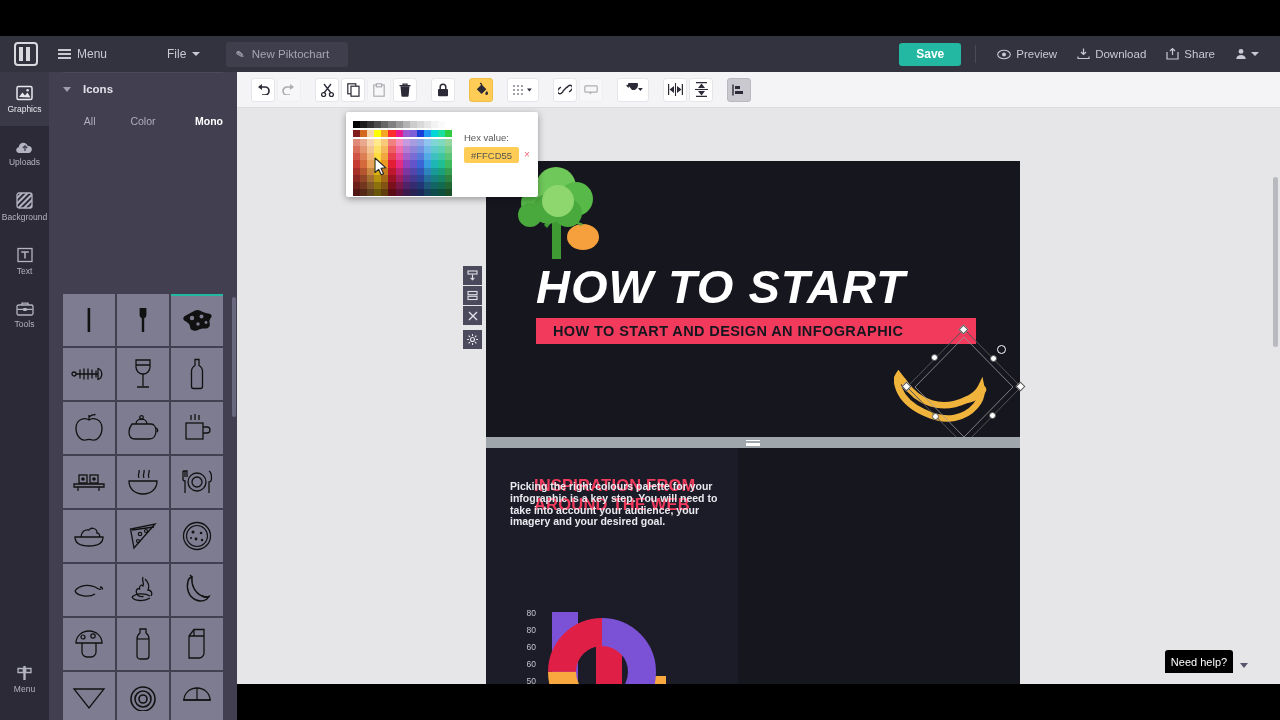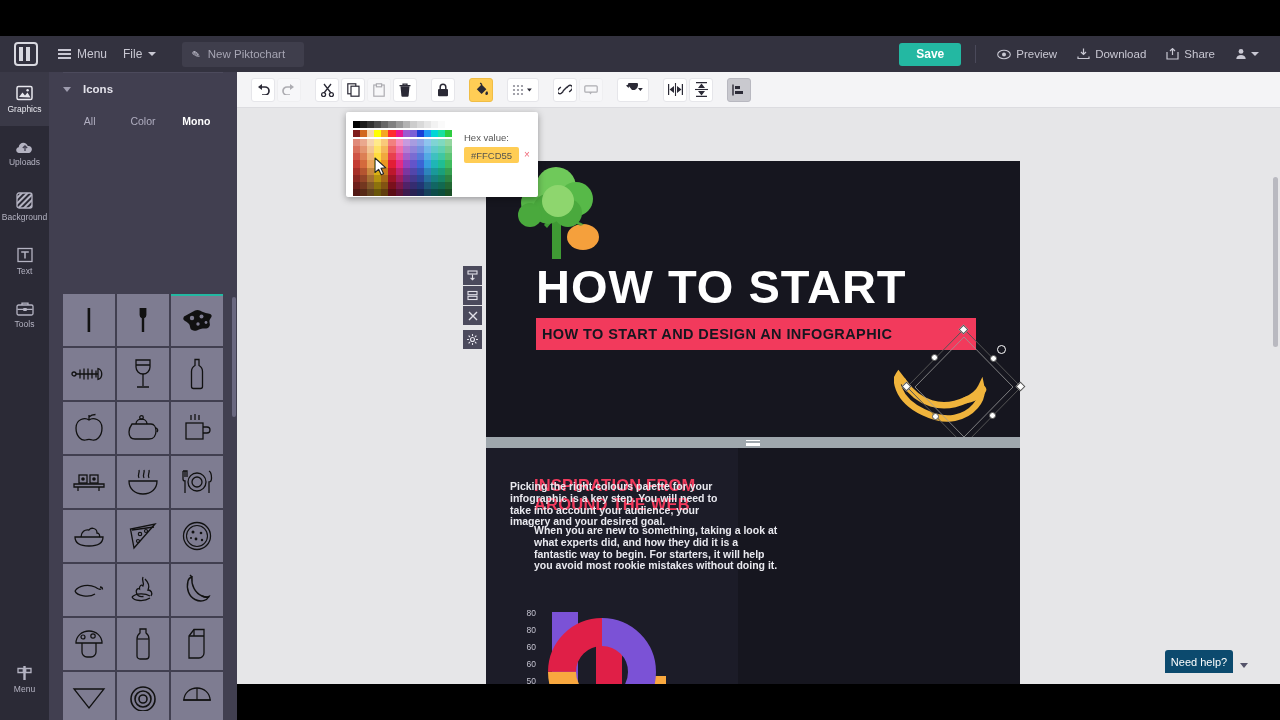--- a/index.html
+++ b/index.html
@@ -29,21 +29,21 @@
   .logo-box::before {
     content: ""; position: absolute; left: 3px; top: 3px;
     width: 14px; height: 14px;
     background:
       linear-gradient(to right, #d9d9e0 4px, transparent 4px) 0 0/7px 7px,
       linear-gradient(to right, #d9d9e0 4px, transparent 4px) 0 7px/7px 7px;
   }
   .hdr-item {
     display: flex; align-items: center; gap: 6px;
     color: #c9c8d3; font-size: 12px; cursor: pointer;
-    padding: 0 8px; height: 36px;
+    padding: 0 8px; height: 36px; margin-left: 44px;
   }
   .hamburger { display:inline-block; width: 13px; height: 10px;
     background: linear-gradient(#c9c8d3 0 2px, transparent 2px 4px,
       #c9c8d3 4px 6px, transparent 6px 8px, #c9c8d3 8px 10px); }
   .caret-dn { width:0;height:0;border-left:4px solid transparent;
     border-right:4px solid transparent;border-top:4px solid #c9c8d3; }
   .title-field {
     margin-left: 18px; height: 25px; width: 120px;
     background: #3f3e4c; border-radius: 3px;
     display: flex; align-items: center; gap: 7px; padding: 0 10px;
@@ -108,21 +108,21 @@
   .search-wrap input::placeholder { color: #8d8d95; }
   .dropdown {
     margin: 9px 14px 0; height: 24px; background: #c9c8d3; border-radius: 3px;
     display:flex; align-items:center; padding: 0 8px;
     color:#3a3947; font-size: 10.5px; cursor: pointer; position: relative;
   }
   .dd-arrows { position:absolute; right:8px; color:#55546a; font-size:9px; line-height:8px; text-align:center;}
   .tabs { display:flex; margin: 10px 14px 0; }
   .tab { flex:1; text-align:center; font-size: 10.5px; color:#b0aec0;
     padding-bottom: 7px; cursor: pointer; }
-  .tab.active { color:#fff; font-weight:bold; }
+  .tab.active { color:#fff; font-weight:bold;text-align:right; }
   .icon-grid {
     position:absolute; left:14px; top:222px; width: 160px;
     display:grid; grid-template-columns: repeat(3, 52px); gap: 2px;
   }
   .icon-cell {
     width: 52px; height: 52px; background:#7e7c91; cursor:pointer;
     display:flex; align-items:center; justify-content:center;
   }
   .icon-cell.selected { box-shadow: inset 0 2px 0 0 #23b8a2; }
   .icon-cell svg { display:block; }
@@ -165,27 +165,27 @@
   .block-1 { top:0; height: 276px; }
   .block-gap { position:absolute; left:0; top:276px; width:534px; height:11px;
     background:#9fa7ad; display:flex; align-items:center; justify-content:center; }
   .gap-grip { width: 14px; height: 6px;
     background: linear-gradient(#fff 0 1.5px, transparent 1.5px 3px, #fff 3px 4.5px); }
   .block-2 { top:287px; height: 413px; }
 
   .tree { position:absolute; left: 14px; top: 2px; }
   .title-h1 {
     position:absolute; left: 50px; top: 98px; width: 470px;
-    color:#fff; font-size: 47px; font-weight: 800; 
+    color:#fff; font-size: 47px; font-weight: 800; font-style: italic;
     letter-spacing: 1px; font-family: "Liberation Sans", sans-serif;
     white-space: nowrap;
   }
   .subtitle-bar {
-    position:absolute; left: 50px; top: 157px; width: 440px; height: 32px;
-    background:#f23a5c; display:flex; align-items:center; padding-left: 6px;
+    position:absolute; left: 50px; top: 157px; width: 440px; height: 26px;
+    background:#f23a5c; display:flex; align-items:center; padding-left: 17px;
   }
   .subtitle-bar span {
     color:#16161f; font-size: 14.5px; font-weight: bold; letter-spacing: .4px;
   }
 
   .col { position:absolute; top: 28px; width: 250px; margin-left: 20px; }
   .col-left { left: 28px; }
   .col-right { left: 282px; top: 0; height: 413px; background:#1c1c28; width: 252px; }
   .col-right-inner { position:absolute; left: 24px; top: 22px; width: 226px; }
   .col-h { color:#f23a5c; font-size: 16.5px; font-weight: bold; line-height: 19px; letter-spacing: .2px;}
@@ -223,21 +223,21 @@
   .hex-val {
     position:absolute; left: 118px; top: 35px; width: 55px; height: 16px;
     background:#ffcd55; border-radius:2px; color:#55544f; font-size: 9.5px;
     display:flex; align-items:center; justify-content:center;
   }
   .hex-x { position:absolute; left: 178px; top: 37px; color:#f06a7a; font-size:10px; cursor:pointer;}
   .cursor-arrow { position:absolute; left: 28px; top: 45px; z-index: 50; }
 
   .need-help {
     position:absolute; right: 47px; bottom: 11px; height: 23px; width: 68px;
-    background:#0c4a6e; color:#fff; font-size: 11px; border-radius: 3px 3px 0 0;
+    background:#000000; color:#fff; font-size: 11px; border-radius: 3px 3px 0 0;
     display:flex; align-items:center; justify-content:center; cursor:pointer;
   }
   .nh-caret { position:absolute; right: 32px; bottom: 16px; width:0;height:0;
     border-left:4px solid transparent;border-right:4px solid transparent;
     border-top:5px solid #55546a; }
   .vscroll { position:absolute; right: 2px; top: 105px; width: 5px; height: 170px;
     background:#b9b9c0; border-radius: 3px; }
 </style>
 </head>
 <body>
@@ -754,21 +754,20 @@
         <div class="block-gap">
           <div class="gap-grip"></div>
         </div>
 
         <div class="doc-block block-2">
           <div class="col-right"></div>
 
           <div class="col col-left">
             <div class="col-h" style="white-space:pre-line;">INSPIRATION FROM
 AROUND THE WEB</div>
-            <div class="col-p">When you are new to something, taking a look at what experts did, and how they did it is a fantastic way to begin. For starters, it will help you avoid most rookie mistakes without doing it.</div>
           </div>
 
           <div class="col-right-inner">
             <div class="col-p">Picking the right colours palette for your infographic is a key step. You will need to take into account your audience, your imagery and your desired goal.</div>
           </div>
 
           <div class="bar-chart">
             <div class="bc-axis">
               <div class="bc-lab">80</div>
               <div class="bc-lab">80</div>

